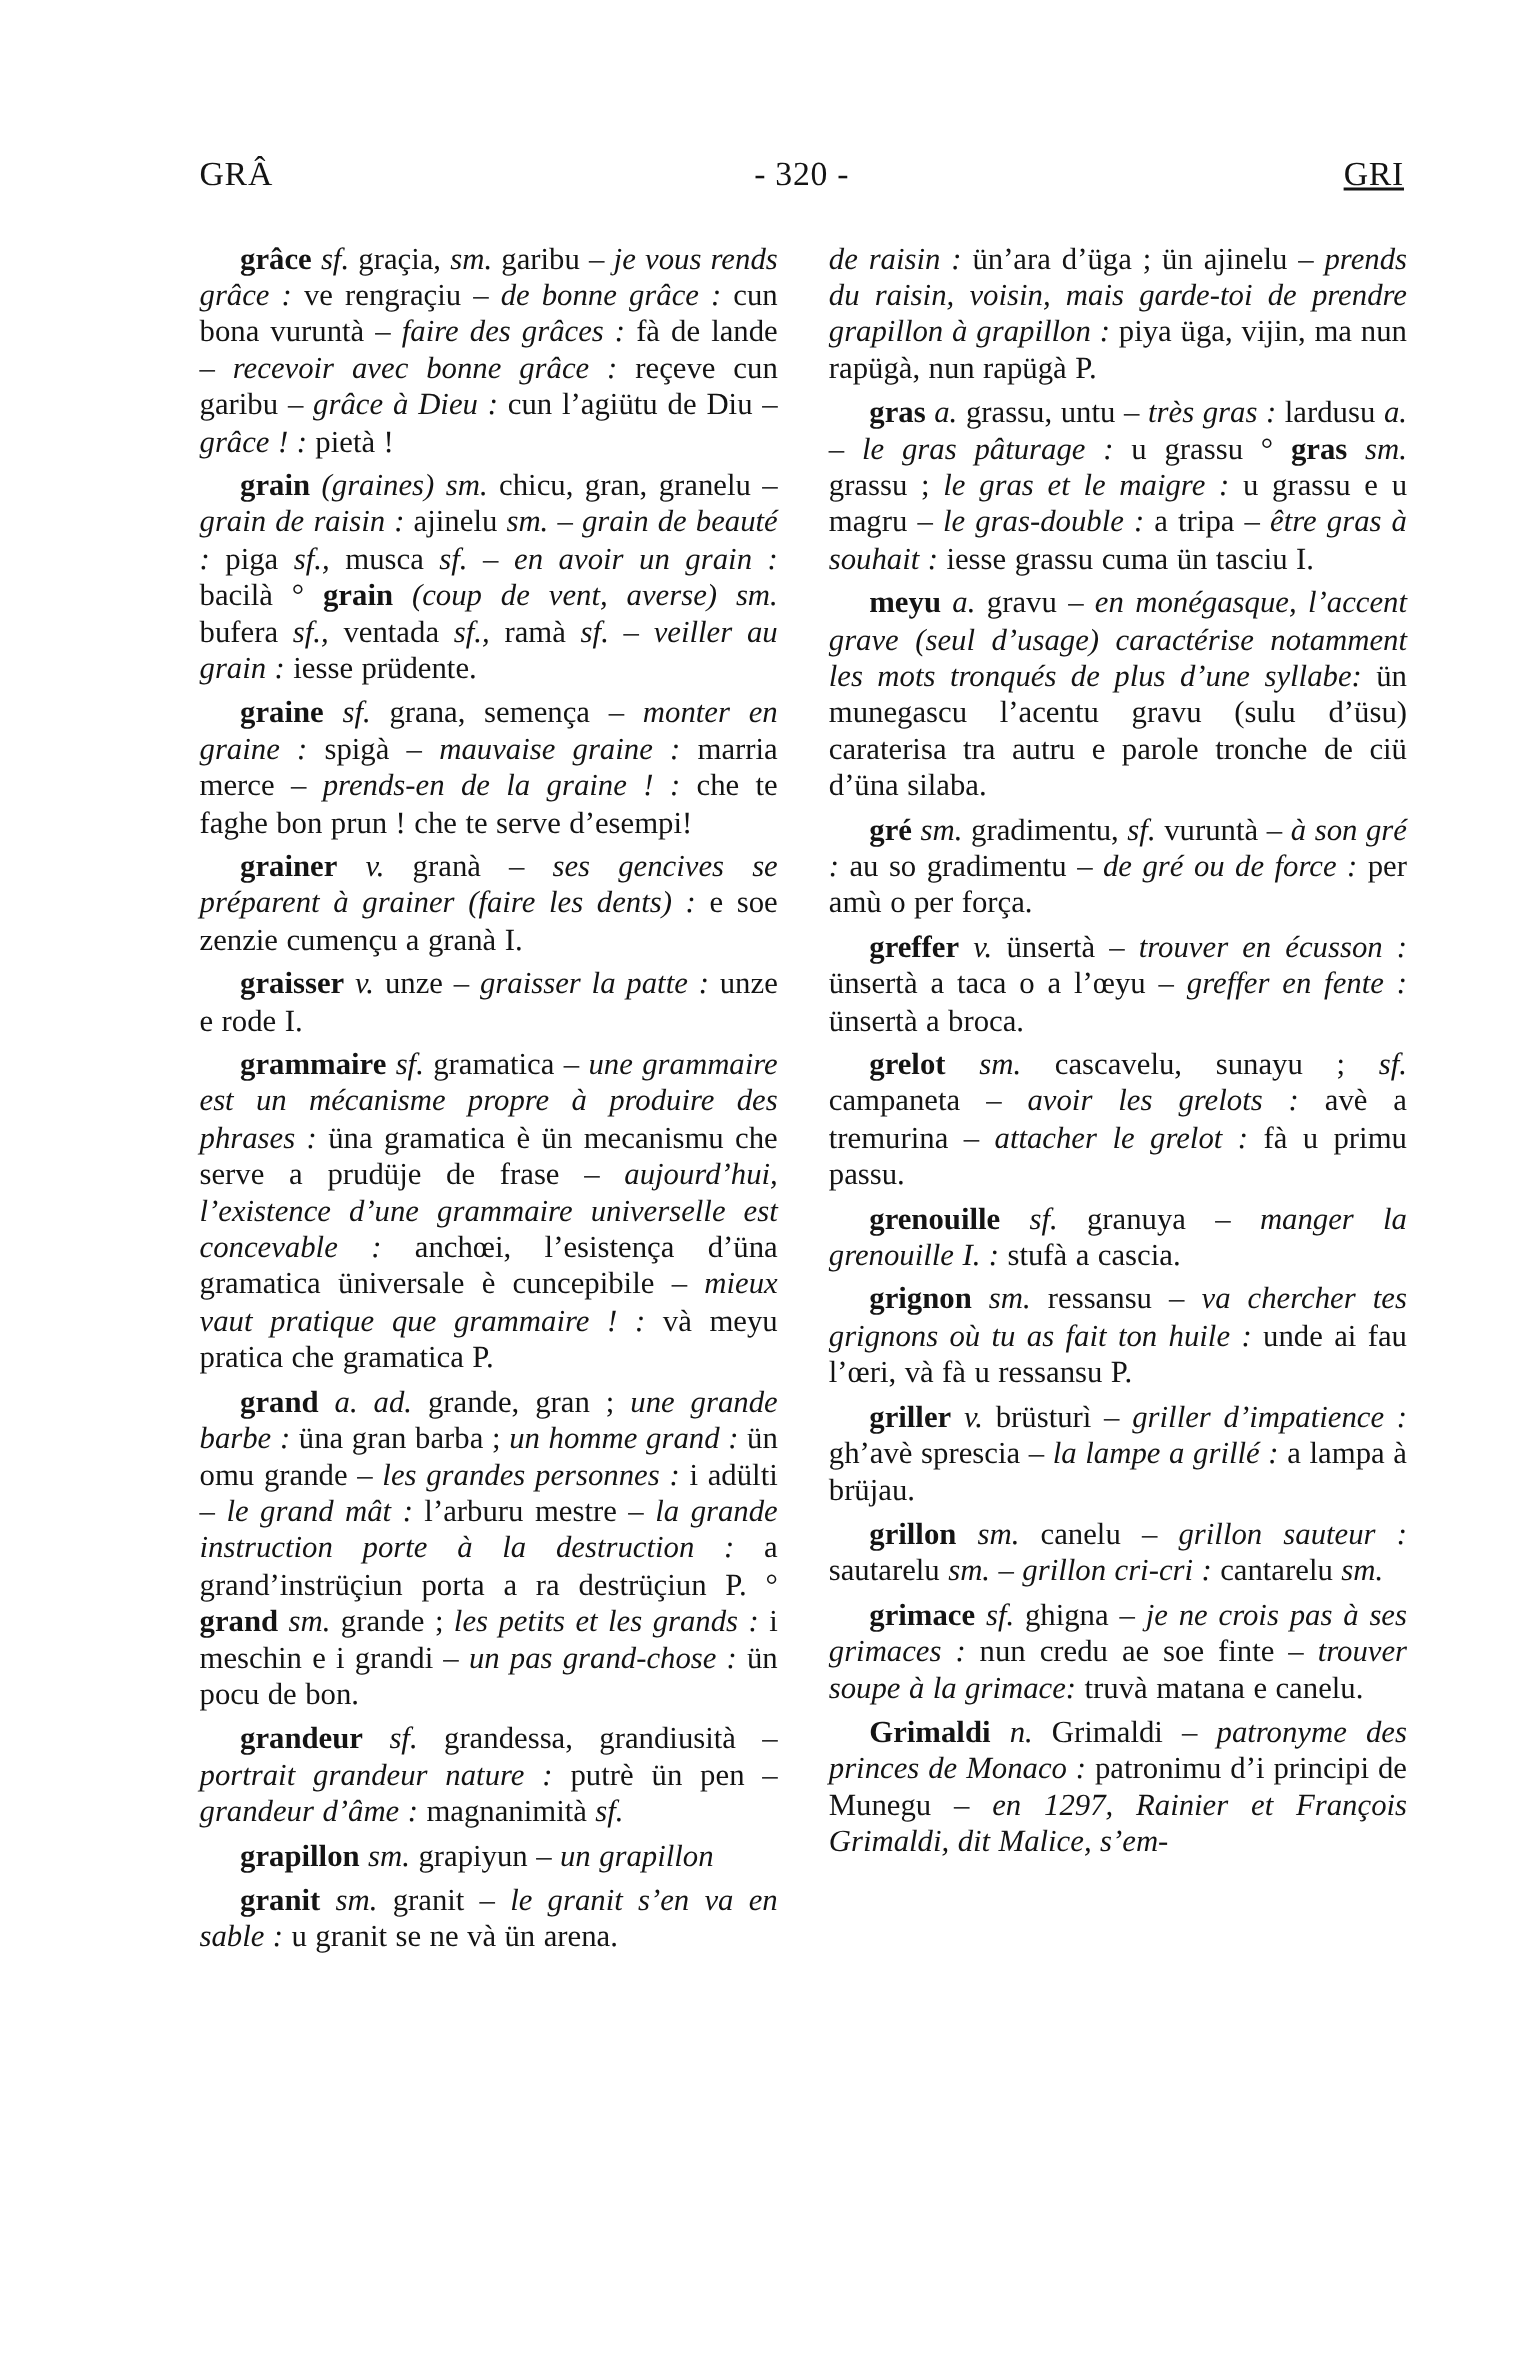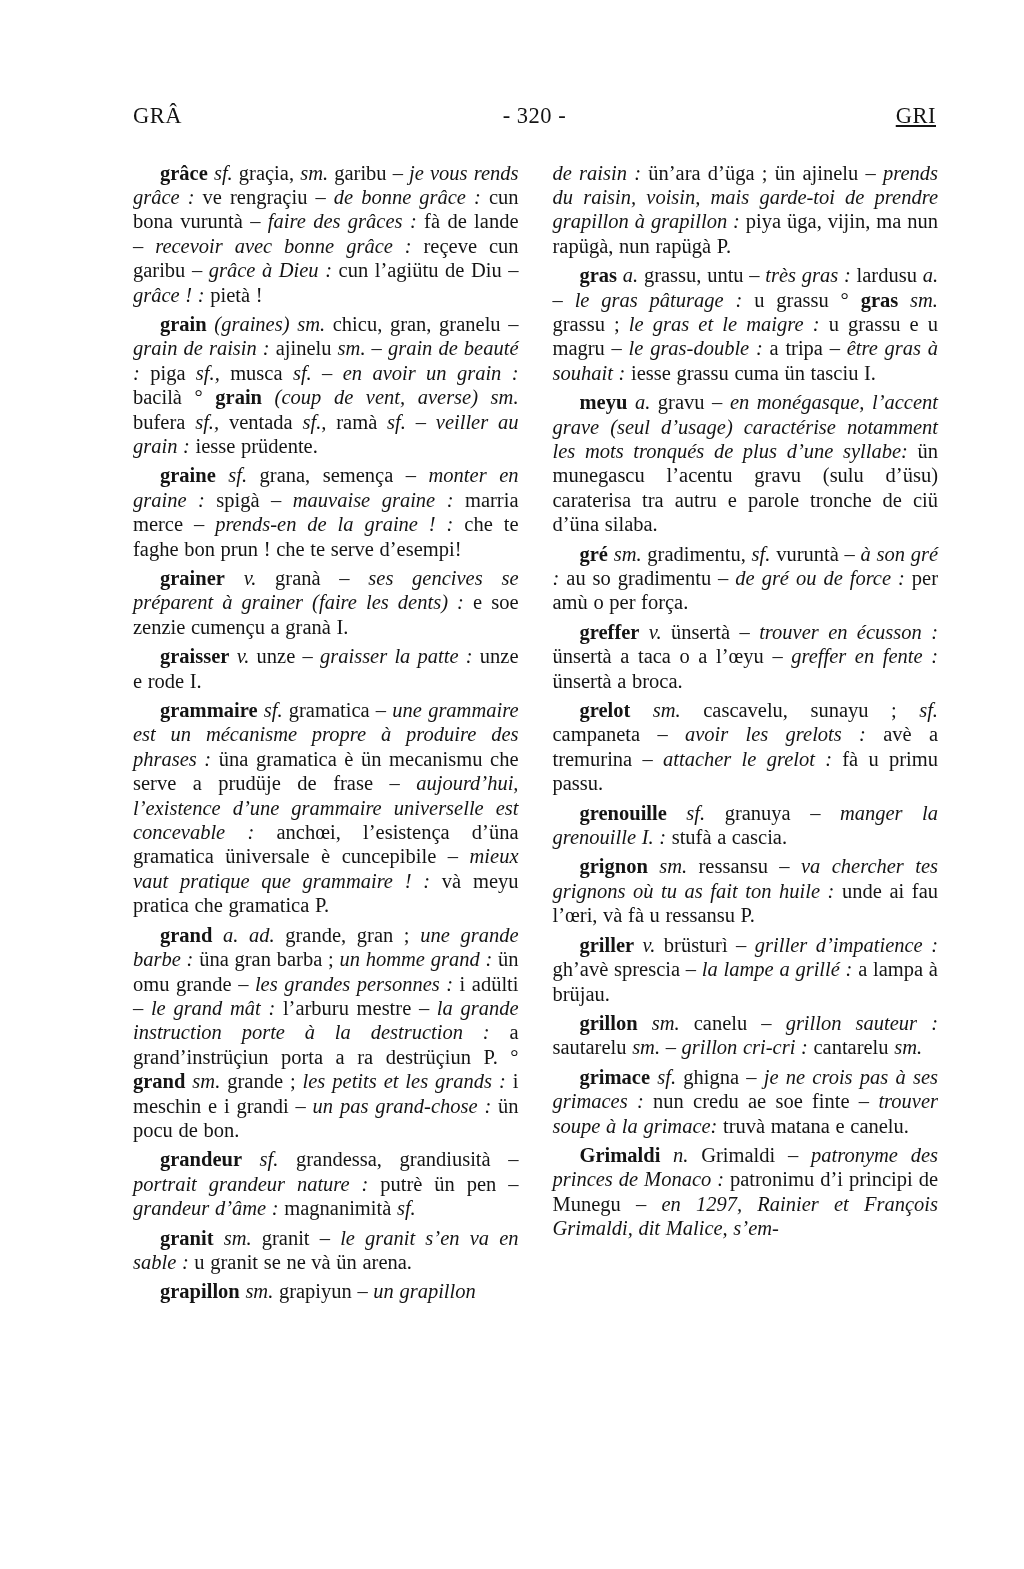--- a/index.html
+++ b/index.html
@@ -70,22 +70,22 @@
   <div class="columns">
     <div class="col" id="col-left">
         <p class="entry"><span class="b">grâce</span><span class="i"> sf. </span><span>graçia, </span><span class="i">sm. </span><span>garibu – </span><span class="i">je vous rends grâce :</span><span> ve rengraçiu – </span><span class="i">de bonne grâce :</span><span> cun bona vuruntà – </span><span class="i">faire des grâces :</span><span> fà de lande – </span><span class="i">recevoir avec bonne grâce :</span><span> reçeve cun garibu – </span><span class="i">grâce à Dieu :</span><span> cun l’agiütu de Diu – </span><span class="i">grâce ! :</span><span> pietà !</span></p>
         <p class="entry"><span class="b">grain</span><span class="i"> (graines) sm. </span><span>chicu, gran, granelu – </span><span class="i">grain de raisin :</span><span> ajinelu </span><span class="i">sm.</span><span> – </span><span class="i">grain de beauté :</span><span> piga </span><span class="i">sf.,</span><span> musca </span><span class="i">sf.</span><span> – </span><span class="i">en avoir un grain :</span><span> bacilà ° </span><span class="b">grain</span><span class="i"> (coup de vent, averse) sm. </span><span>bufera </span><span class="i">sf.,</span><span> ventada </span><span class="i">sf.,</span><span> ramà </span><span class="i">sf.</span><span> – </span><span class="i">veiller au grain :</span><span> iesse prüdente.</span></p>
         <p class="entry"><span class="b">graine</span><span class="i"> sf. </span><span>grana, semença – </span><span class="i">monter en graine :</span><span> spigà – </span><span class="i">mauvaise graine :</span><span> marria merce – </span><span class="i">prends-en de la graine ! :</span><span> che te faghe bon prun ! che te serve d’esempi!</span></p>
         <p class="entry"><span class="b">grainer</span><span class="i"> v. </span><span>granà – </span><span class="i">ses gencives se préparent à grainer (faire les dents) :</span><span> e soe zenzie cumençu a granà I.</span></p>
         <p class="entry"><span class="b">graisser</span><span class="i"> v. </span><span>unze – </span><span class="i">graisser la patte :</span><span> unze e rode I.</span></p>
         <p class="entry"><span class="b">grammaire</span><span class="i"> sf. </span><span>gramatica – </span><span class="i">une grammaire est un mécanisme propre à produire des phrases :</span><span> üna gramatica è ün mecanismu che serve a prudüje de frase – </span><span class="i">aujourd’hui, l’existence d’une grammaire universelle est concevable :</span><span> anchœi, l’esistença d’üna gramatica üniversale è cuncepibile – </span><span class="i">mieux vaut pratique que grammaire ! :</span><span> và meyu pratica che gramatica P.</span></p>
         <p class="entry"><span class="b">grand</span><span class="i"> a. ad. </span><span>grande, gran ; </span><span class="i">une grande barbe :</span><span> üna gran barba ; </span><span class="i">un homme grand :</span><span> ün omu grande – </span><span class="i">les grandes personnes :</span><span> i adülti – </span><span class="i">le grand mât :</span><span> l’arburu mestre – </span><span class="i">la grande instruction porte à la destruction :</span><span> a grand’instrüçiun porta a ra destrüçiun P. ° </span><span class="b">grand</span><span class="i"> sm. </span><span>grande ; </span><span class="i">les petits et les grands :</span><span> i meschin e i grandi – </span><span class="i">un pas grand-chose :</span><span> ün pocu de bon.</span></p>
         <p class="entry"><span class="b">grandeur</span><span class="i"> sf. </span><span>grandessa, grandiusità – </span><span class="i">portrait grandeur nature :</span><span> putrè ün pen – </span><span class="i">grandeur d’âme :</span><span> magnanimità </span><span class="i">sf.</span></p>
+        <p class="entry"><span class="b">grapillon</span><span class="i"> sm. </span><span>grapiyun – </span><span class="i">un grapillon</span></p>
         <p class="entry"><span class="b">granit</span><span class="i"> sm. </span><span>granit – </span><span class="i">le granit s’en va en sable :</span><span> u granit se ne và ün arena.</span></p>
-        <p class="entry"><span class="b">grapillon</span><span class="i"> sm. </span><span>grapiyun – </span><span class="i">un grapillon</span></p>
       </div>
     <div class="col" id="col-right">
         <p class="entry cont"><span class="i">de raisin :</span><span> ün’ara d’üga ; ün ajinelu – </span><span class="i">prends du raisin, voisin, mais garde-toi de prendre grapillon à grapillon :</span><span> piya üga, vijin, ma nun rapügà, nun rapügà P.</span></p>
         <p class="entry"><span class="b">gras</span><span class="i"> a. </span><span>grassu, untu – </span><span class="i">très gras :</span><span> lardusu </span><span class="i">a.</span><span> – </span><span class="i">le gras pâturage :</span><span> u grassu ° </span><span class="b">gras</span><span class="i"> sm. </span><span>grassu ; </span><span class="i">le gras et le maigre :</span><span> u grassu e u magru – </span><span class="i">le gras-double :</span><span> a tripa – </span><span class="i">être gras à souhait :</span><span> iesse grassu cuma ün tasciu I.</span></p>
         <p class="entry"><span class="b">meyu</span><span class="i"> a. </span><span>gravu – </span><span class="i">en monégasque, l’accent grave (seul d’usage) caractérise notamment les mots tronqués de plus d’une syllabe:</span><span> ün munegascu l’acentu gravu (sulu d’üsu) caraterisa tra autru e parole tronche de ciü d’üna silaba.</span></p>
         <p class="entry"><span class="b">gré</span><span class="i"> sm. </span><span>gradimentu, </span><span class="i">sf.</span><span> vuruntà – </span><span class="i">à son gré :</span><span> au so gradimentu – </span><span class="i">de gré ou de force :</span><span> per amù o per força.</span></p>
         <p class="entry"><span class="b">greffer</span><span class="i"> v. </span><span>ünsertà – </span><span class="i">trouver en écusson :</span><span> ünsertà a taca o a l’œyu – </span><span class="i">greffer en fente :</span><span> ünsertà a broca.</span></p>
         <p class="entry"><span class="b">grelot</span><span class="i"> sm. </span><span>cascavelu, sunayu ; </span><span class="i">sf.</span><span> campaneta – </span><span class="i">avoir les grelots :</span><span> avè a tremurina – </span><span class="i">attacher le grelot :</span><span> fà u primu passu.</span></p>
         <p class="entry"><span class="b">grenouille</span><span class="i"> sf. </span><span>granuya – </span><span class="i">manger la grenouille I. :</span><span> stufà a cascia.</span></p>
         <p class="entry"><span class="b">grignon</span><span class="i"> sm. </span><span>ressansu – </span><span class="i">va chercher tes grignons où tu as fait ton huile :</span><span> unde ai fau l’œri, và fà u ressansu P.</span></p>

